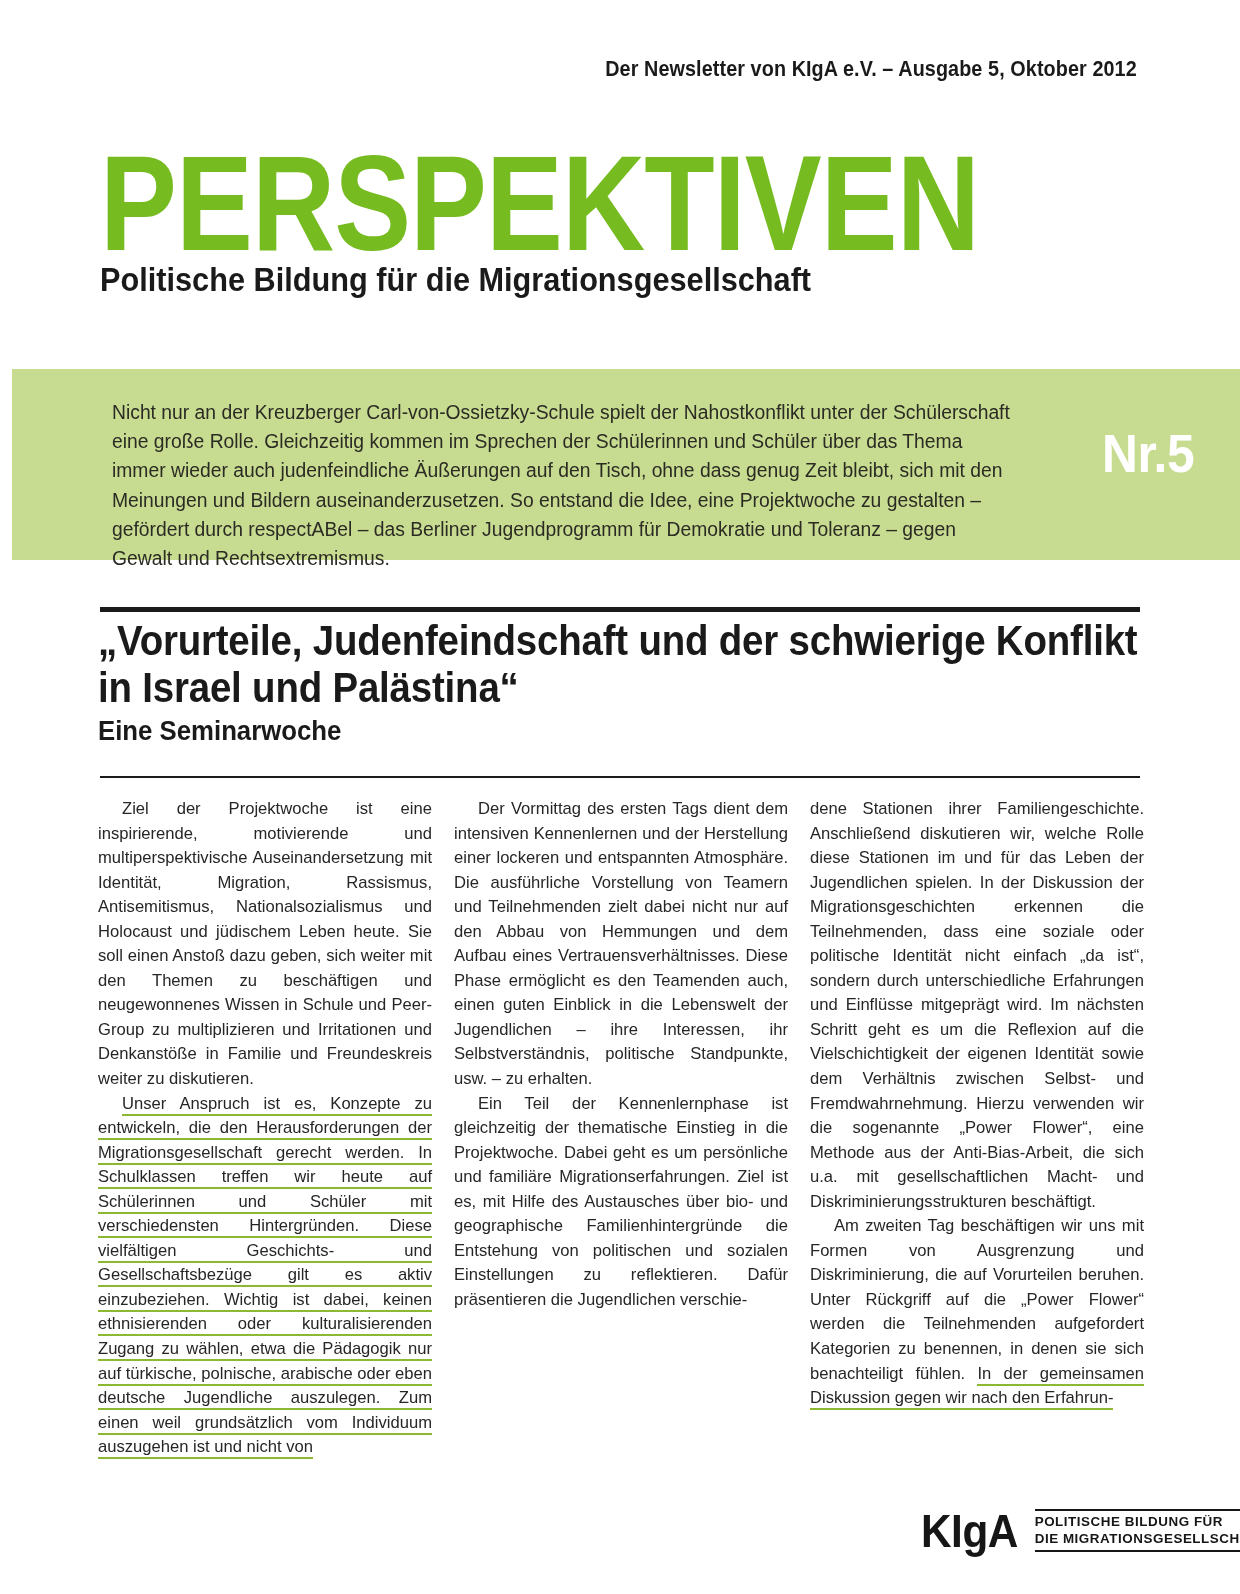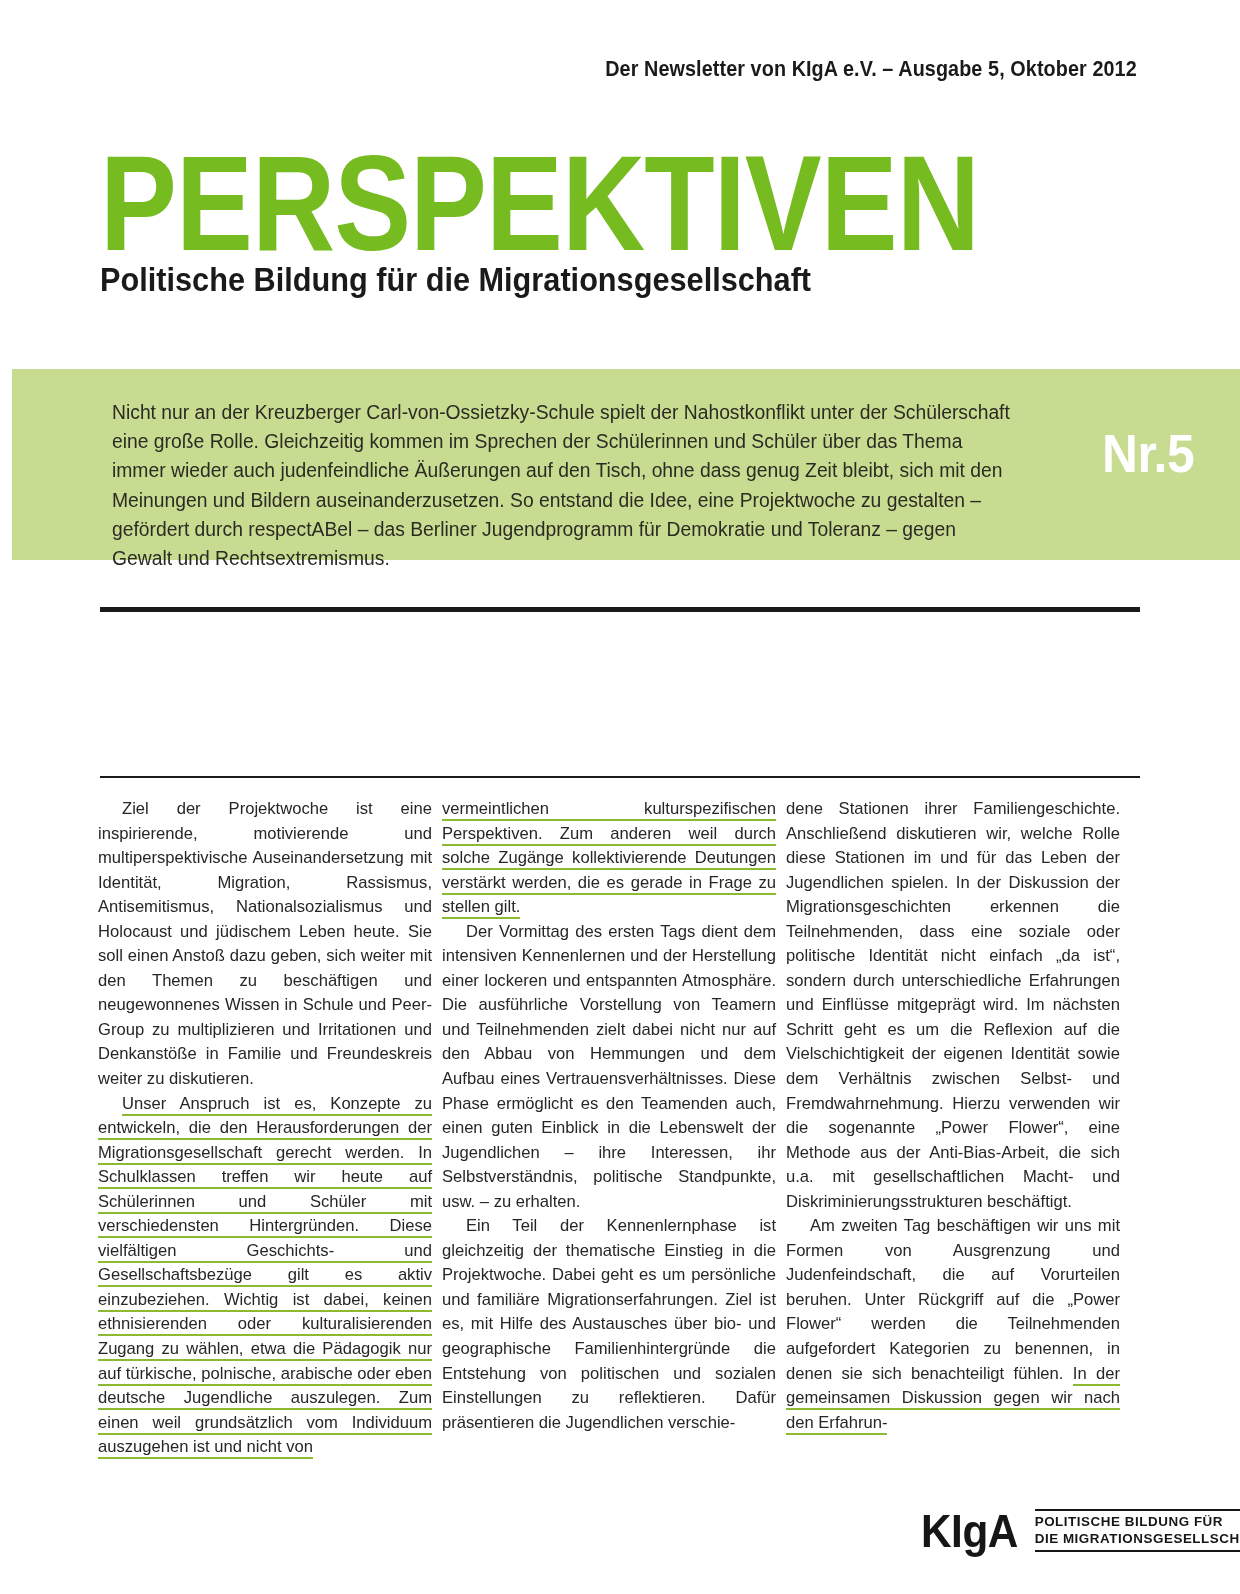--- a/index.html
+++ b/index.html
@@ -154,21 +154,21 @@
     background: #1a1a1a;
   }
 
   
   .columns {
     position: absolute;
     left: 98px;
     top: 797px;
     width: 1046px;
     display: flex;
-    gap: 10px;
+    gap: 22px;
   }
   .col {
     width: 334px;
     font-family: "Liberation Sans", sans-serif;
     font-size: 16.6px;
     line-height: 24.55px;
     color: #262626;
     text-align: justify;
     text-justify: inter-word;
     hyphens: manual;
@@ -232,36 +232,40 @@
     <div class="masthead-sub">Politische Bildung für die Migrationsgesellschaft</div>
   </div>
 
   <div class="intro-band">
     <div class="intro-text">Nicht nur an der Kreuzberger Carl-von-Ossietzky-Schule spielt der Nahostkonflikt unter der Schülerschaft eine große Rolle. Gleichzeitig kommen im Sprechen der Schülerinnen und Schüler über das Thema immer wieder auch judenfeindliche Äußerungen auf den Tisch, ohne dass genug Zeit bleibt, sich mit den Meinungen und Bildern auseinanderzusetzen. So entstand die Idee, eine Projektwoche zu gestalten – gefördert durch respectABel – das Berliner Jugendprogramm für Demokratie und Toleranz – gegen Gewalt und Rechtsextremismus.</div>
     <div class="issue-number">Nr.5</div>
   </div>
 
   <div class="rule-top"></div>
 
+  <div class="headline">
+    <h1>„Vorurteile, Judenfeindschaft und der schwierige Konflikt</h1>
+    <h1>in Israel und Palästina“</h1>
+    <h2>Eine Seminarwoche</h2>
+  </div>
 
   <div class="rule-bottom"></div>
 
   <div class="columns" id="columns">
       <div class="col">
         <p><span>Ziel der Projektwoche ist eine inspirierende, motivierende und multiperspektivische Auseinandersetzung mit Identität, Migration, Rassismus, Antisemitismus, Nationalsozialismus und Holocaust und jüdischem Leben heute. Sie soll einen Anstoß dazu geben, sich weiter mit den Themen zu beschäftigen und neugewonnenes Wissen in Schule und Peer-Group zu multiplizieren und Irritationen und Denkanstöße in Familie und Freundeskreis weiter zu diskutieren.</span></p>
         <p><span class="hl">Unser Anspruch ist es, Konzepte zu entwickeln, die den Herausforderungen der Migrationsgesellschaft gerecht werden. In Schulklassen treffen wir heute auf Schülerinnen und Schüler mit verschiedensten Hintergründen. Diese vielfältigen Geschichts- und Gesellschaftsbezüge gilt es aktiv einzubeziehen. Wichtig ist dabei, keinen ethnisierenden oder kulturalisierenden Zugang zu wählen, etwa die Pädagogik nur auf türkische, polnische, arabische oder eben deutsche Jugendliche auszulegen. Zum einen weil grundsätzlich vom Individuum auszugehen ist und nicht von</span></p>
       </div>
       <div class="col">
-        <p class="noindent"><span class="hl">vermeintlichen kulturspezifischen Perspektiven. Zum anderen weil durch solche Zugänge kollektivierende Deutungen verstärkt werden, die es gerade in Frage zu stellen gilt.</span></p>
         <p><span>Der Vormittag des ersten Tags dient dem intensiven Kennenlernen und der Herstellung einer lockeren und entspannten Atmosphäre. Die ausführliche Vorstellung von Teamern und Teilnehmenden zielt dabei nicht nur auf den Abbau von Hemmungen und dem Aufbau eines Vertrauensverhältnisses. Diese Phase ermöglicht es den Teamenden auch, einen guten Einblick in die Lebenswelt der Jugendlichen – ihre Interessen, ihr Selbstverständnis, politische Standpunkte, usw. – zu erhalten.</span></p>
         <p><span>Ein Teil der Kennenlernphase ist gleichzeitig der thematische Einstieg in die Projektwoche. Dabei geht es um persönliche und familiäre Migrationserfahrungen. Ziel ist es, mit Hilfe des Austausches über bio- und geographische Familienhintergründe die Entstehung von politischen und sozialen Einstellungen zu reflektieren. Dafür präsentieren die Jugendlichen verschie-</span></p>
       </div>
       <div class="col">
         <p class="noindent"><span>dene Stationen ihrer Familiengeschichte. Anschließend diskutieren wir, welche Rolle diese Stationen im und für das Leben der Jugendlichen spielen. In der Diskussion der Migrationsgeschichten erkennen die Teilnehmenden, dass eine soziale oder politische Identität nicht einfach „da ist“, sondern durch unterschiedliche Erfahrungen und Einflüsse mitgeprägt wird. Im nächsten Schritt geht es um die Reflexion auf die Vielschichtigkeit der eigenen Identität sowie dem Verhältnis zwischen Selbst- und Fremdwahrnehmung. Hierzu verwenden wir die sogenannte „Power Flower“, eine Methode aus der Anti-Bias-Arbeit, die sich u.a. mit gesellschaftlichen Macht- und Diskriminierungsstrukturen beschäftigt.</span></p>
-        <p><span>Am zweiten Tag beschäftigen wir uns mit Formen von Ausgrenzung und Judenfeindschaft, die auf Vorurteilen beruhen. Unter Rückgriff auf die „Power Flower“ werden die Teilnehmenden aufgefordert Kategorien zu benennen, in denen sie sich benachteiligt fühlen. </span><span class="hl">In der gemeinsamen Diskussion gegen wir nach den Erfahrun-</span></p>
+        <p><span>Am zweiten Tag beschäftigen wir uns mit Formen von Ausgrenzung und Diskriminierung, die auf Vorurteilen beruhen. Unter Rückgriff auf die „Power Flower“ werden die Teilnehmenden aufgefordert Kategorien zu benennen, in denen sie sich benachteiligt fühlen. </span><span class="hl">In der gemeinsamen Diskussion gegen wir nach den Erfahrun-</span></p>
       </div>
     </div>
 
   <div class="footer-logo">
     <div class="logo-kiga">KIgA</div>
     <div class="logo-claim">
       <div>POLITISCHE BILDUNG FÜR</div>
       <div>DIE MIGRATIONSGESELLSCHAFT</div>
     </div>
   </div>

